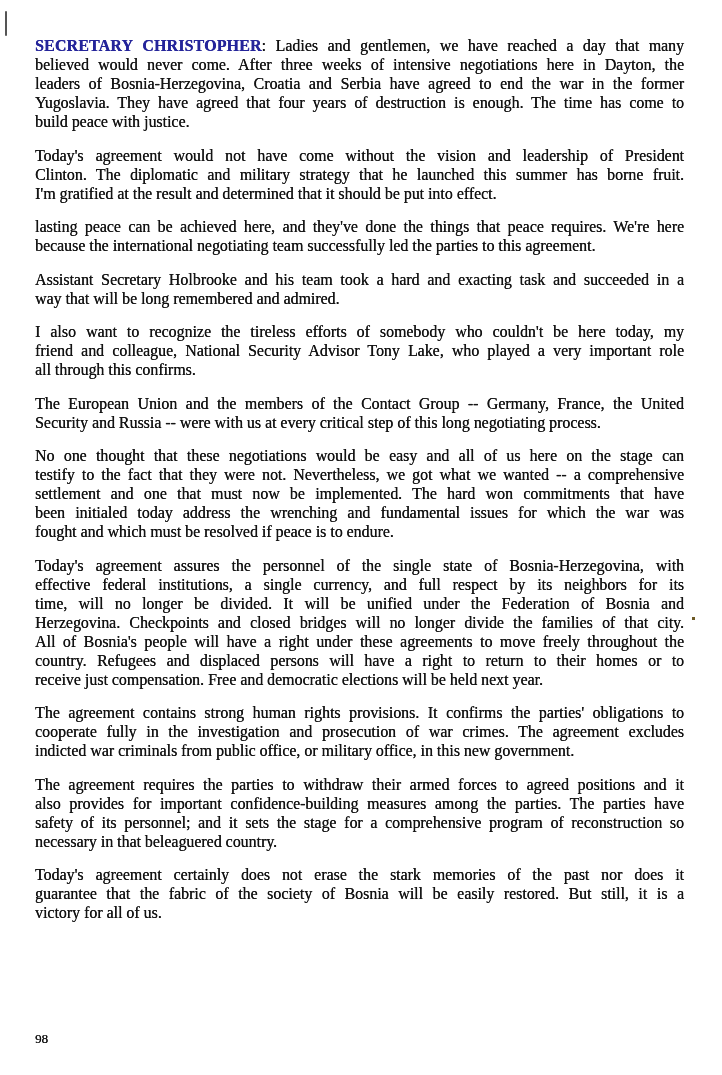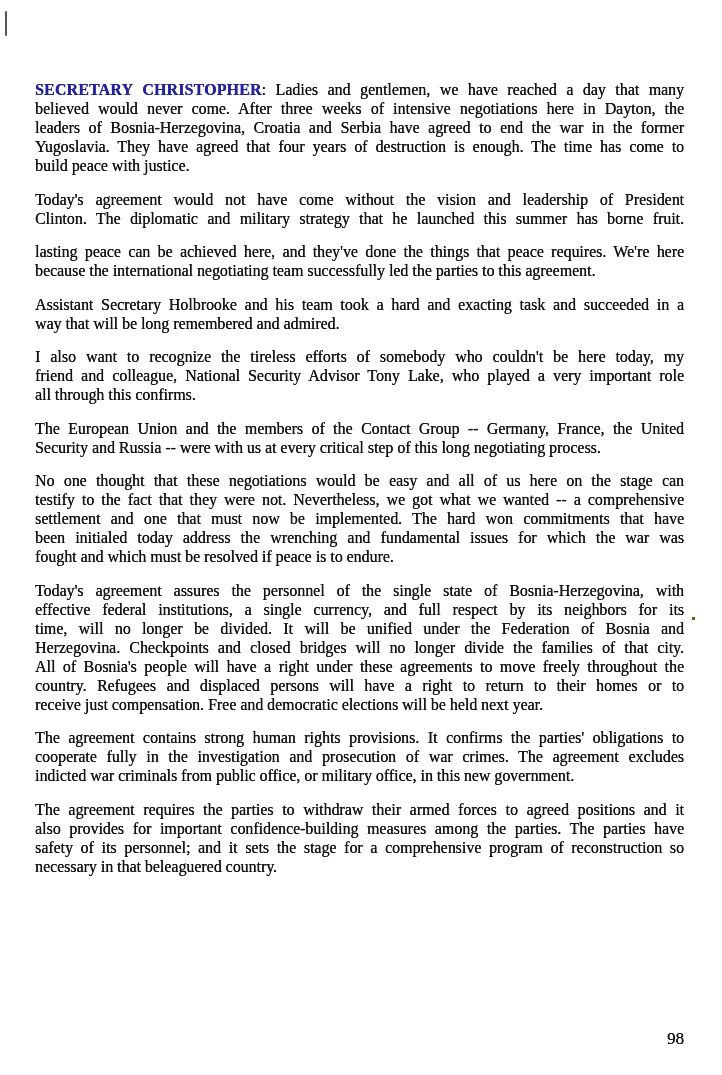--- a/index.html
+++ b/index.html
@@ -15,21 +15,20 @@
     background: var(--page-background, #ffffff);
     font-family: "Liberation Serif", "DejaVu Serif", serif;
     color: var(--body-text, #141414);
     overflow: hidden;
   }
   .content {
     position: absolute;
     left: 35px;
     top: 36px;
     width: 649px;
-    margin-top: 44px;
   }
   .paragraph {
     margin: 0 0 14.5px 0;
   }
   .line {
     font-size: 15.9px;
     line-height: 19px;
     text-align: justify;
     text-align-last: justify;
     white-space: normal;
@@ -42,22 +41,22 @@
     font-weight: 700;
     color: var(--speaker-name, #24249a);
     letter-spacing: 0.2px;
     text-shadow: 0.3px 0 0 currentColor;
   }
   .page-number {
     position: absolute;
     top: 1029px;
     left: 35px;
     width: 649px;
-    text-align: right;
-    font-size: 17px;
+    text-align: left;
+    font-size: 13px;
     line-height: 19px;
     text-shadow: 0.25px 0 0 currentColor;
   }
   
   .artifact-edge-line {
     position: absolute;
     left: 5px;
     top: 11px;
     width: 2px;
     height: 25px;
@@ -85,20 +84,21 @@
   <div class="paragraph">
         <div class="line"><span class="speaker">SECRETARY CHRISTOPHER</span>: Ladies and gentlemen, we have reached a day that many</div>
         <div class="line">believed would never come. After three weeks of intensive negotiations here in Dayton, the</div>
         <div class="line">leaders of Bosnia-Herzegovina, Croatia and Serbia have agreed to end the war in the former</div>
         <div class="line">Yugoslavia. They have agreed that four years of destruction is enough. The time has come to</div>
         <div class="line last">build peace with justice.</div>
       </div>
       <div class="paragraph">
         <div class="line">Today's agreement would not have come without the vision and leadership of President</div>
         <div class="line">Clinton. The diplomatic and military strategy that he launched this summer has borne fruit.</div>
+        <div class="line last">I'm gratified at the result and determined that it should be put into effect.</div>
       </div>
       <div class="paragraph">
         <div class="line">lasting peace can be achieved here, and they've done the things that peace requires. We're here</div>
         <div class="line last">because the international negotiating team successfully led the parties to this agreement.</div>
       </div>
       <div class="paragraph">
         <div class="line">Assistant Secretary Holbrooke and his team took a hard and exacting task and succeeded in a</div>
         <div class="line last">way that will be long remembered and admired.</div>
       </div>
       <div class="paragraph">
@@ -130,16 +130,21 @@
         <div class="line">The agreement contains strong human rights provisions. It confirms the parties' obligations to</div>
         <div class="line">cooperate fully in the investigation and prosecution of war crimes. The agreement excludes</div>
         <div class="line last">indicted war criminals from public office, or military office, in this new government.</div>
       </div>
       <div class="paragraph">
         <div class="line">The agreement requires the parties to withdraw their armed forces to agreed positions and it</div>
         <div class="line">also provides for important confidence-building measures among the parties. The parties have</div>
         <div class="line">safety of its personnel; and it sets the stage for a comprehensive program of reconstruction so</div>
         <div class="line last">necessary in that beleaguered country.</div>
       </div>
+      <div class="paragraph">
+        <div class="line">Today's agreement certainly does not erase the stark memories of the past nor does it</div>
+        <div class="line">guarantee that the fabric of the society of Bosnia will be easily restored. But still, it is a</div>
+        <div class="line last">victory for all of us.</div>
+      </div>
     </div>
 
   <div class="page-number">98</div>
 </div>
 
 </body></html>

